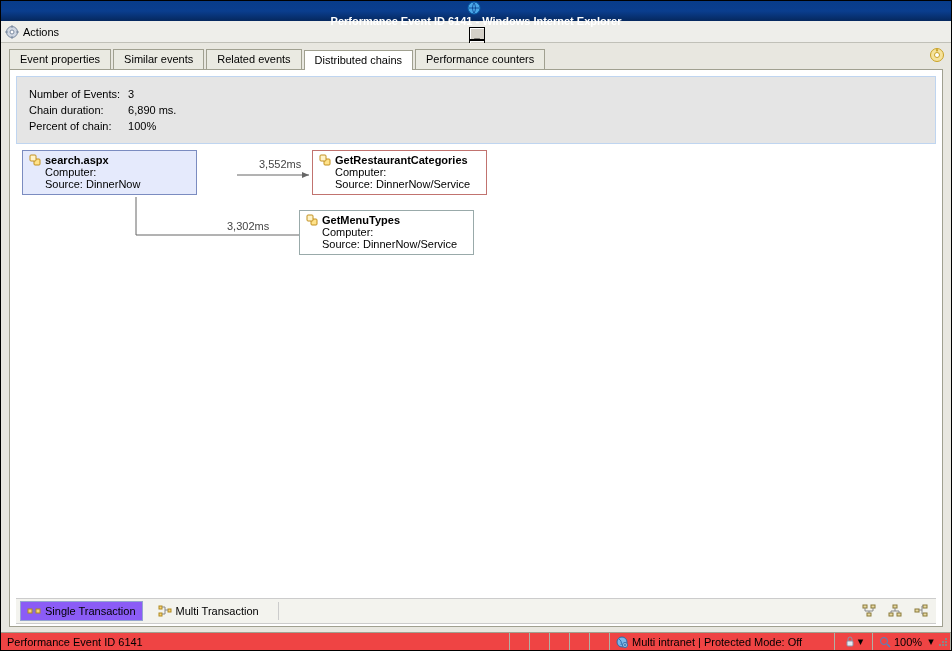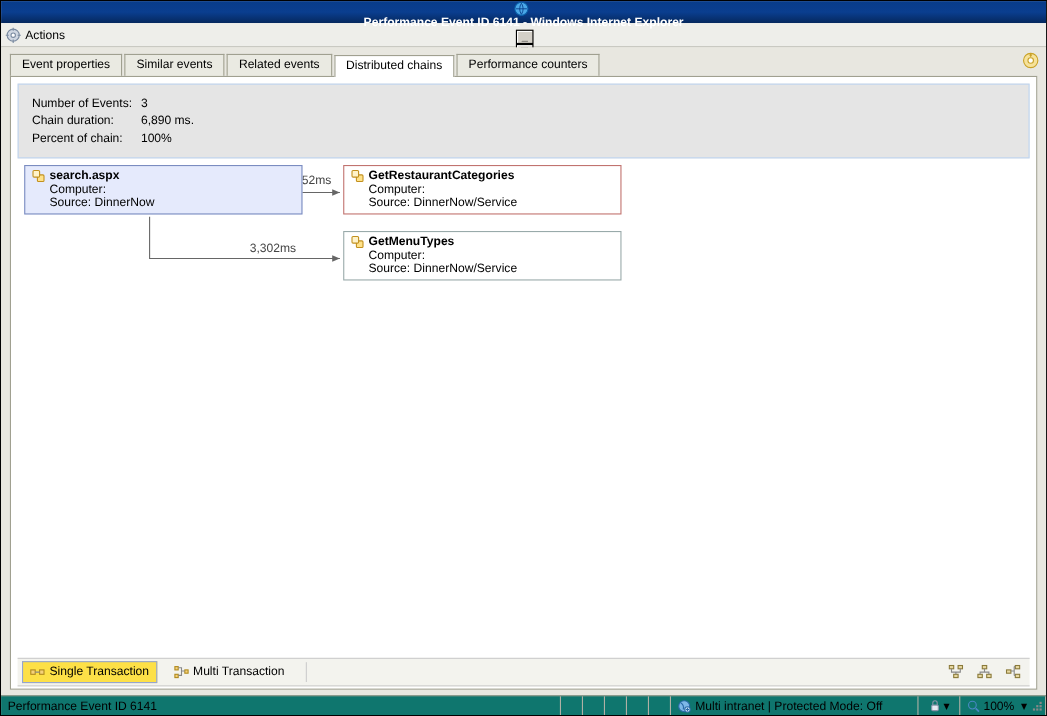--- a/index.html
+++ b/index.html
@@ -12,37 +12,37 @@
   .actionsbar .gear { width: 14px; height: 14px; margin-right: 4px; }
   .content-outer { position: absolute; top: 42px; left: 0; right: 0; bottom: 18px; background: #e8e7e0; padding: 6px 8px 0 8px; }
   .tab-strip { display: flex; position: relative; height: 20px; }
   .tab { padding: 3px 10px 3px 10px; border: 1px solid #a0a090; border-bottom: none; background: #eaeae2; margin-right: 2px; cursor: pointer; position: relative; top: 0; }
   .tab.active { background: #fff; font-weight: normal; top: 1px; z-index: 3; }
   .tab-corner { position: absolute; right: -2px; top: -2px; }
   .tab-content-box { border: 1px solid #a0a090; background: #fff; height: 558px; width: 100%; position: relative; }
   .summary-band { margin: 6px; border: 1px solid #bfd5f0; background: #e5e5e5; padding: 8px 10px; }
   .summary-band table td { padding: 1px 6px 1px 0; }
   .chain-area { position: absolute; top: 76px; left: 6px; right: 6px; bottom: 32px; background: #fff; overflow: hidden; }
-  .node { position: absolute; border: 1px solid #9aa; padding: 3px 6px 4px 6px; background: #fff; width: 253px; }
+  .node { position: absolute; border: 1px solid #9aa; padding: 3px 6px 4px 6px; background: #fff; width: 175px; }
   .node .title-row { display: flex; align-items: center; }
   .node .title-row .icon { width: 12px; height: 12px; margin-right: 4px; }
   .node .title-row .name { font-weight: bold; }
   .node .meta { padding-left: 16px; }
   .node-root { background: #e5eafc; border-color: #7b8cc0; left: 6px; top: 4px; }
   .node-sel  { left: 296px; top: 4px; border-color: #c1736f; }
-  .node-two  { left: 296px; top: 64px; }
+  .node-two  { left: 283px; top: 64px; }
   .bottom-toolbar { position: absolute; left: 6px; right: 6px; bottom: 2px; height: 26px; border-top: 1px solid #ccc; border-bottom: 1px solid #ccc; background: #f3f3ee; display: flex; align-items: center; padding: 0 4px; gap: 4px; }
   .tb-btn { display: inline-flex; align-items: center; border: 1px solid #c0c0b0; background: #fff; padding: 2px 6px; cursor: pointer; margin-right: 4px; }
-  .tb-btn.active { background: #fde047; border-color: #95a5d0; text-align: center; }
+  .tb-btn.active { background: #8b5cf6; border-color: #95a5d0; text-align: center; }
   .tb-btn .icon, .icon-sm { width: 14px; height: 14px; margin-right: 4px; }
   .tb-sep { width: 1px; height: 18px; background: #ccc; margin: 0 4px; }
   .tb-flex { flex: 1; }
   .edge-label { position: absolute; color: #444; background: transparent; }
   svg.arrows { position: absolute; top: 0; left: 0; pointer-events: none; }
-  .statusbar { position: absolute; left: 0; right: 0; bottom: 0; height: 18px; background: #0f766e; border-top: 1px solid #a0a090; display: flex; align-items: center; }
+  .statusbar { position: absolute; left: 0; right: 0; bottom: 0; height: 18px; background: #ef4444; border-top: 1px solid #a0a090; display: flex; align-items: center; }
   .status-cell { border-right: 1px solid #b0b0a5; height: 100%; display: flex; align-items: center; padding: 0 6px; }
   .status-cell.flex { flex: 1; }
   .status-cell.thin { width: 20px; padding: 0; }
   .grip { position: absolute; right: 2px; bottom: 2px; width: 12px; height: 12px; }
 </style>
 </head>
 <body>
 
 <div class="titlebar">
   <span class="ie-icon">

